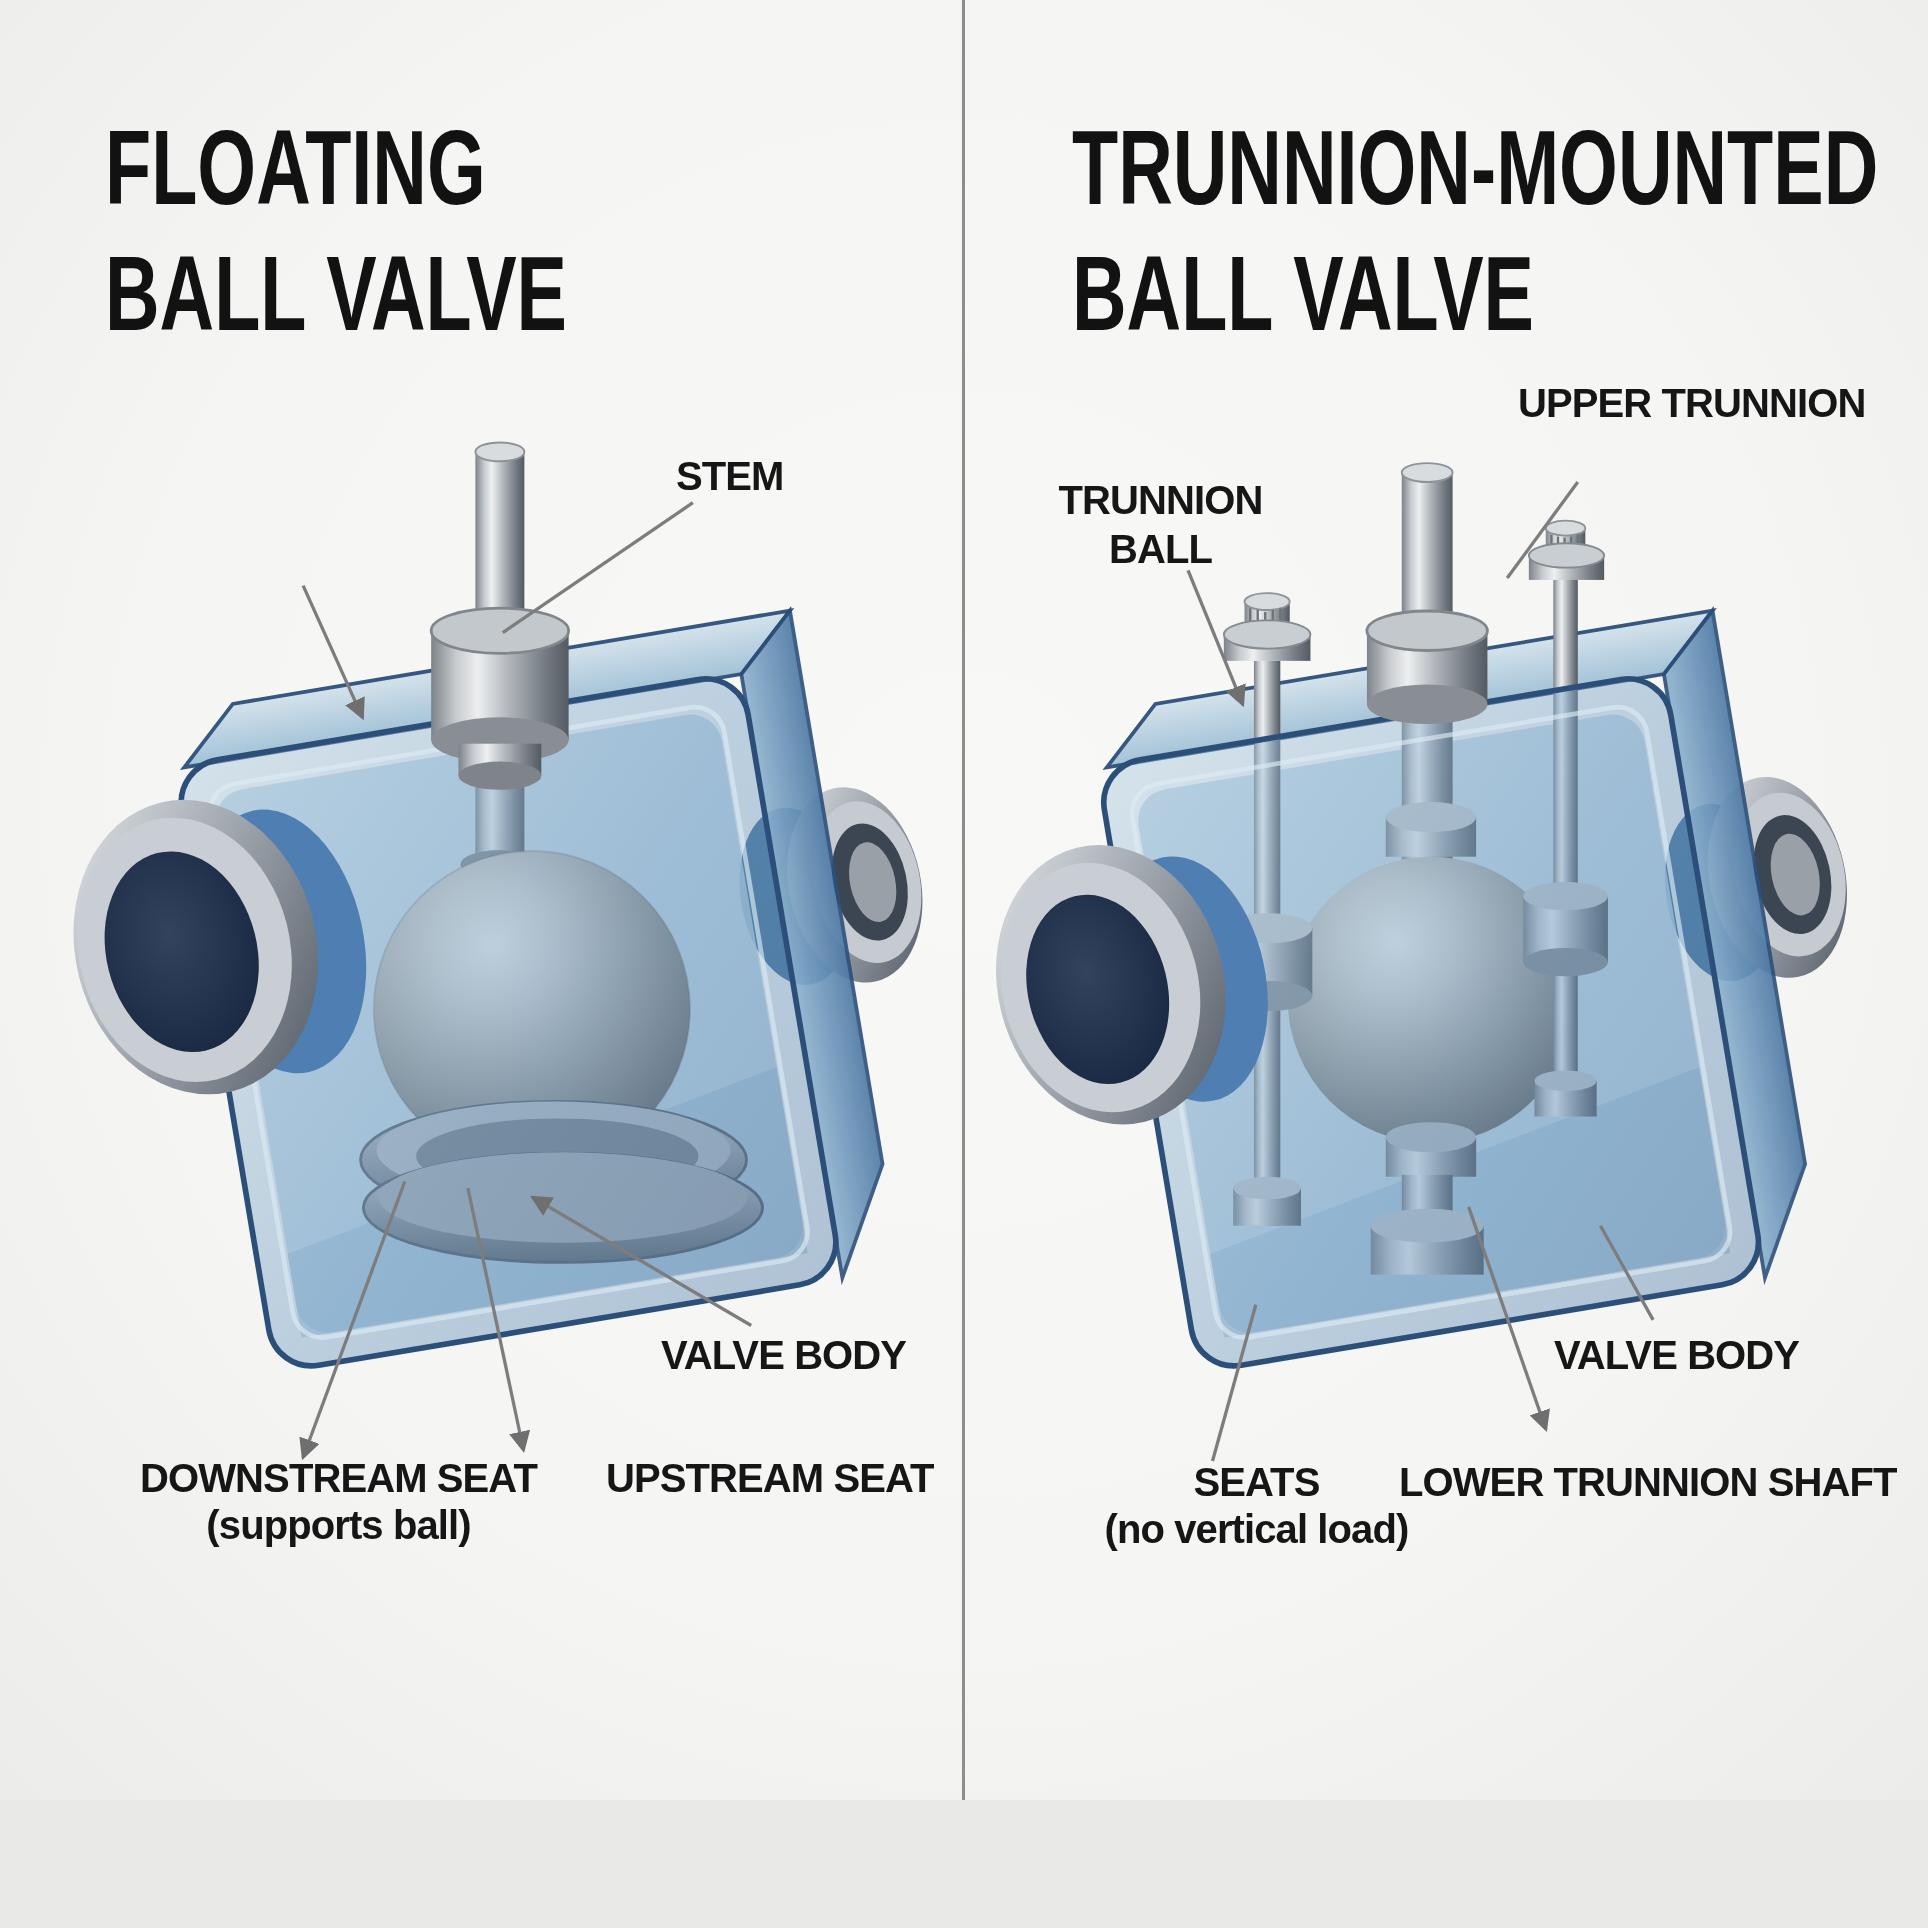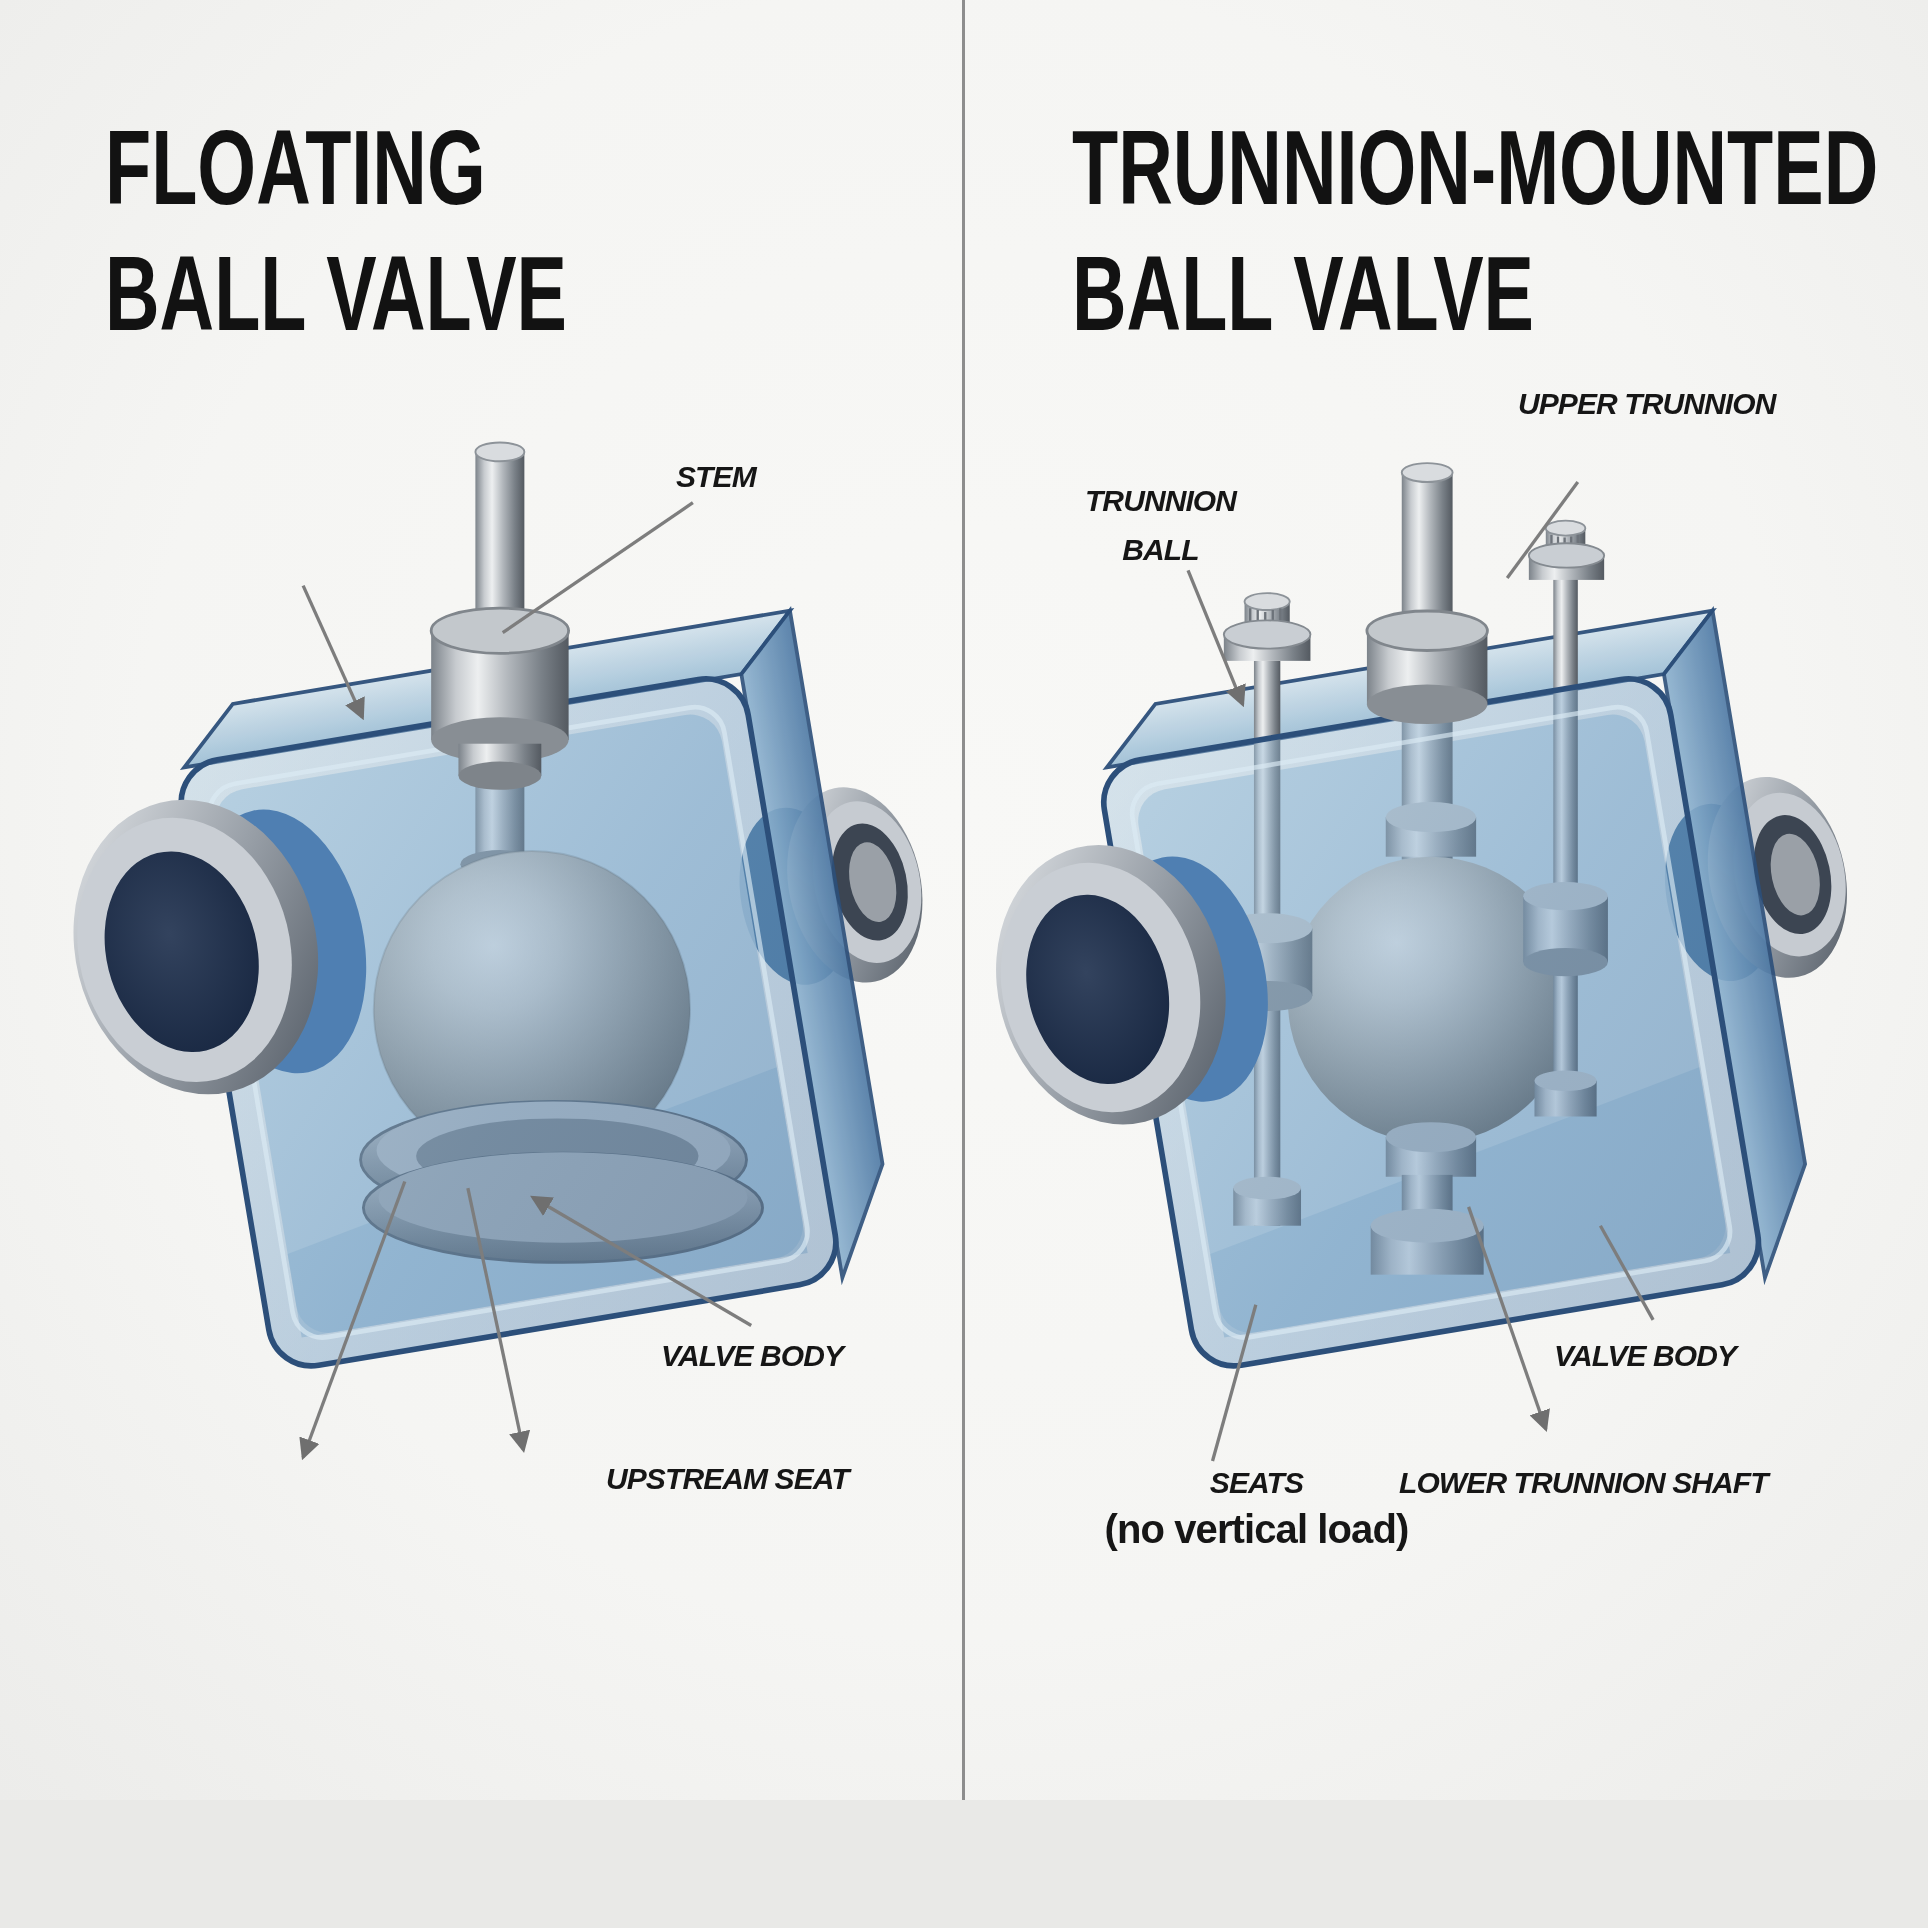--- a/index.html
+++ b/index.html
@@ -8,21 +8,21 @@
     background:radial-gradient(circle at 50% 45%, #f8f8f6 0%, #f5f5f3 60%, #ececea 100%);
     font-family:"Liberation Sans", sans-serif;
   }
   .divider{position:absolute;top:0;bottom:0;width:2.8px;background:#8d8d8d;}
   svg{position:absolute;left:0;top:0;}
   .label{position:absolute;color:#161616;font-weight:700;white-space:nowrap;}
   .title{
     font-size:105px;line-height:126px;font-weight:700;letter-spacing:0px;
     transform:scaleX(0.72);transform-origin:left top;color:#121212;
   }
-  .lbl{font-size:30px;line-height:49px;letter-spacing:-0.9px;font-style:italic;}
+  .lbl{font-size:40px;line-height:49px;letter-spacing:-0.9px;}
   .note{font-size:40px;letter-spacing:-0.9px;font-weight:700;}
   .center{text-align:center;white-space:normal;}
   .block span{display:block;}
 </style>
 </head>
 <body>
 
 <div id="canvas">
 
   <svg width="1928" height="1928" viewBox="0 0 2048 2048">
@@ -233,20 +233,24 @@
   </svg>
 
   <div class="divider" style="left:962px"></div>
 
   <div class="label title block" style="left:105px;top:105px">
     <span>FLOATING</span>
     <span>BALL VALVE</span>
   </div>
   <div class="label lbl" style="left:676px;top:452px">STEM</div>
   <div class="label lbl" style="left:661px;top:1331px">VALVE BODY</div>
+  <div class="label block center" style="left:122px;top:1454px;width:433px">
+    <span class="lbl">DOWNSTREAM SEAT</span>
+    <span class="note">(supports ball)</span>
+  </div>
   <div class="label lbl" style="left:606px;top:1454px">UPSTREAM SEAT</div>
 
   <div class="label title block" style="left:1072px;top:105px">
     <span>TRUNNION-MOUNTED</span>
     <span>BALL VALVE</span>
   </div>
   <div class="label block center lbl" style="left:1043px;top:476px;width:235px">
     <span>TRUNNION</span>
     <span>BALL</span>
   </div>

